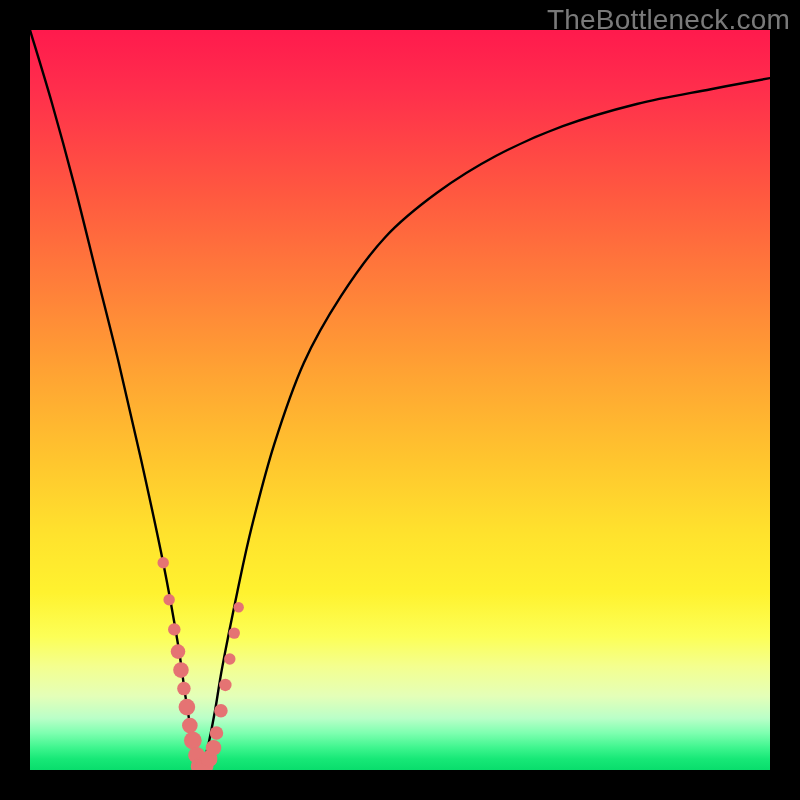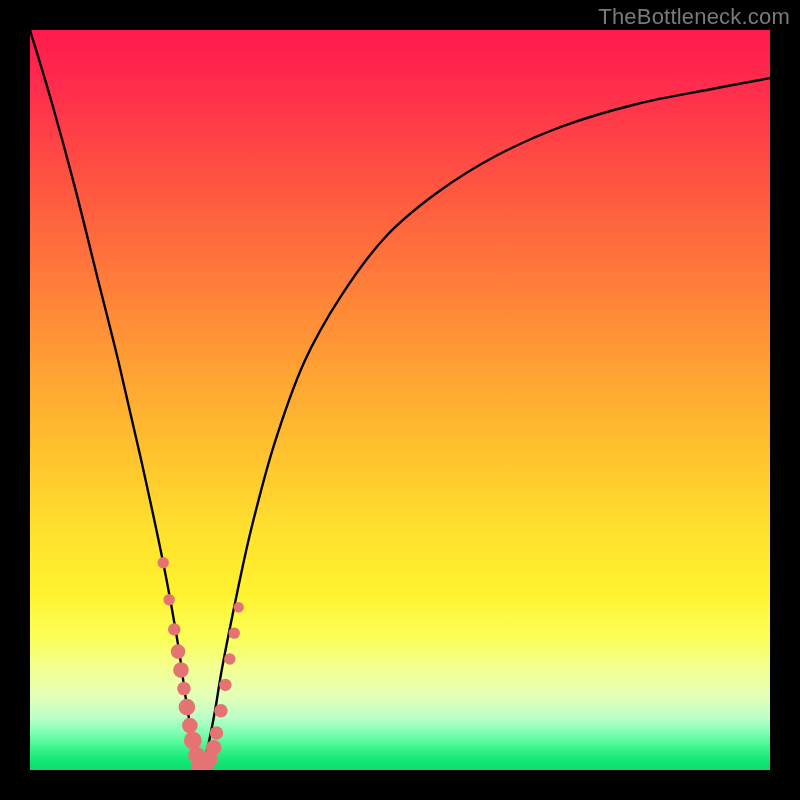--- a/index.html
+++ b/index.html
@@ -46,21 +46,21 @@
       #3ef58e 97%,
       #17e877 98.5%,
       #09dd6c 100%
     );
   }
   .watermark {
     position: absolute;
     top: 4px;
     right: 10px;
     color: #7a7a7a;
-    font-size: 22px;
+    font-size: 28px;
     font-weight: 400;
     letter-spacing: 0.2px;
     user-select: none;
   }
   svg.curve {
     position: absolute;
     inset: 0;
   }
 </style>
 </head>

